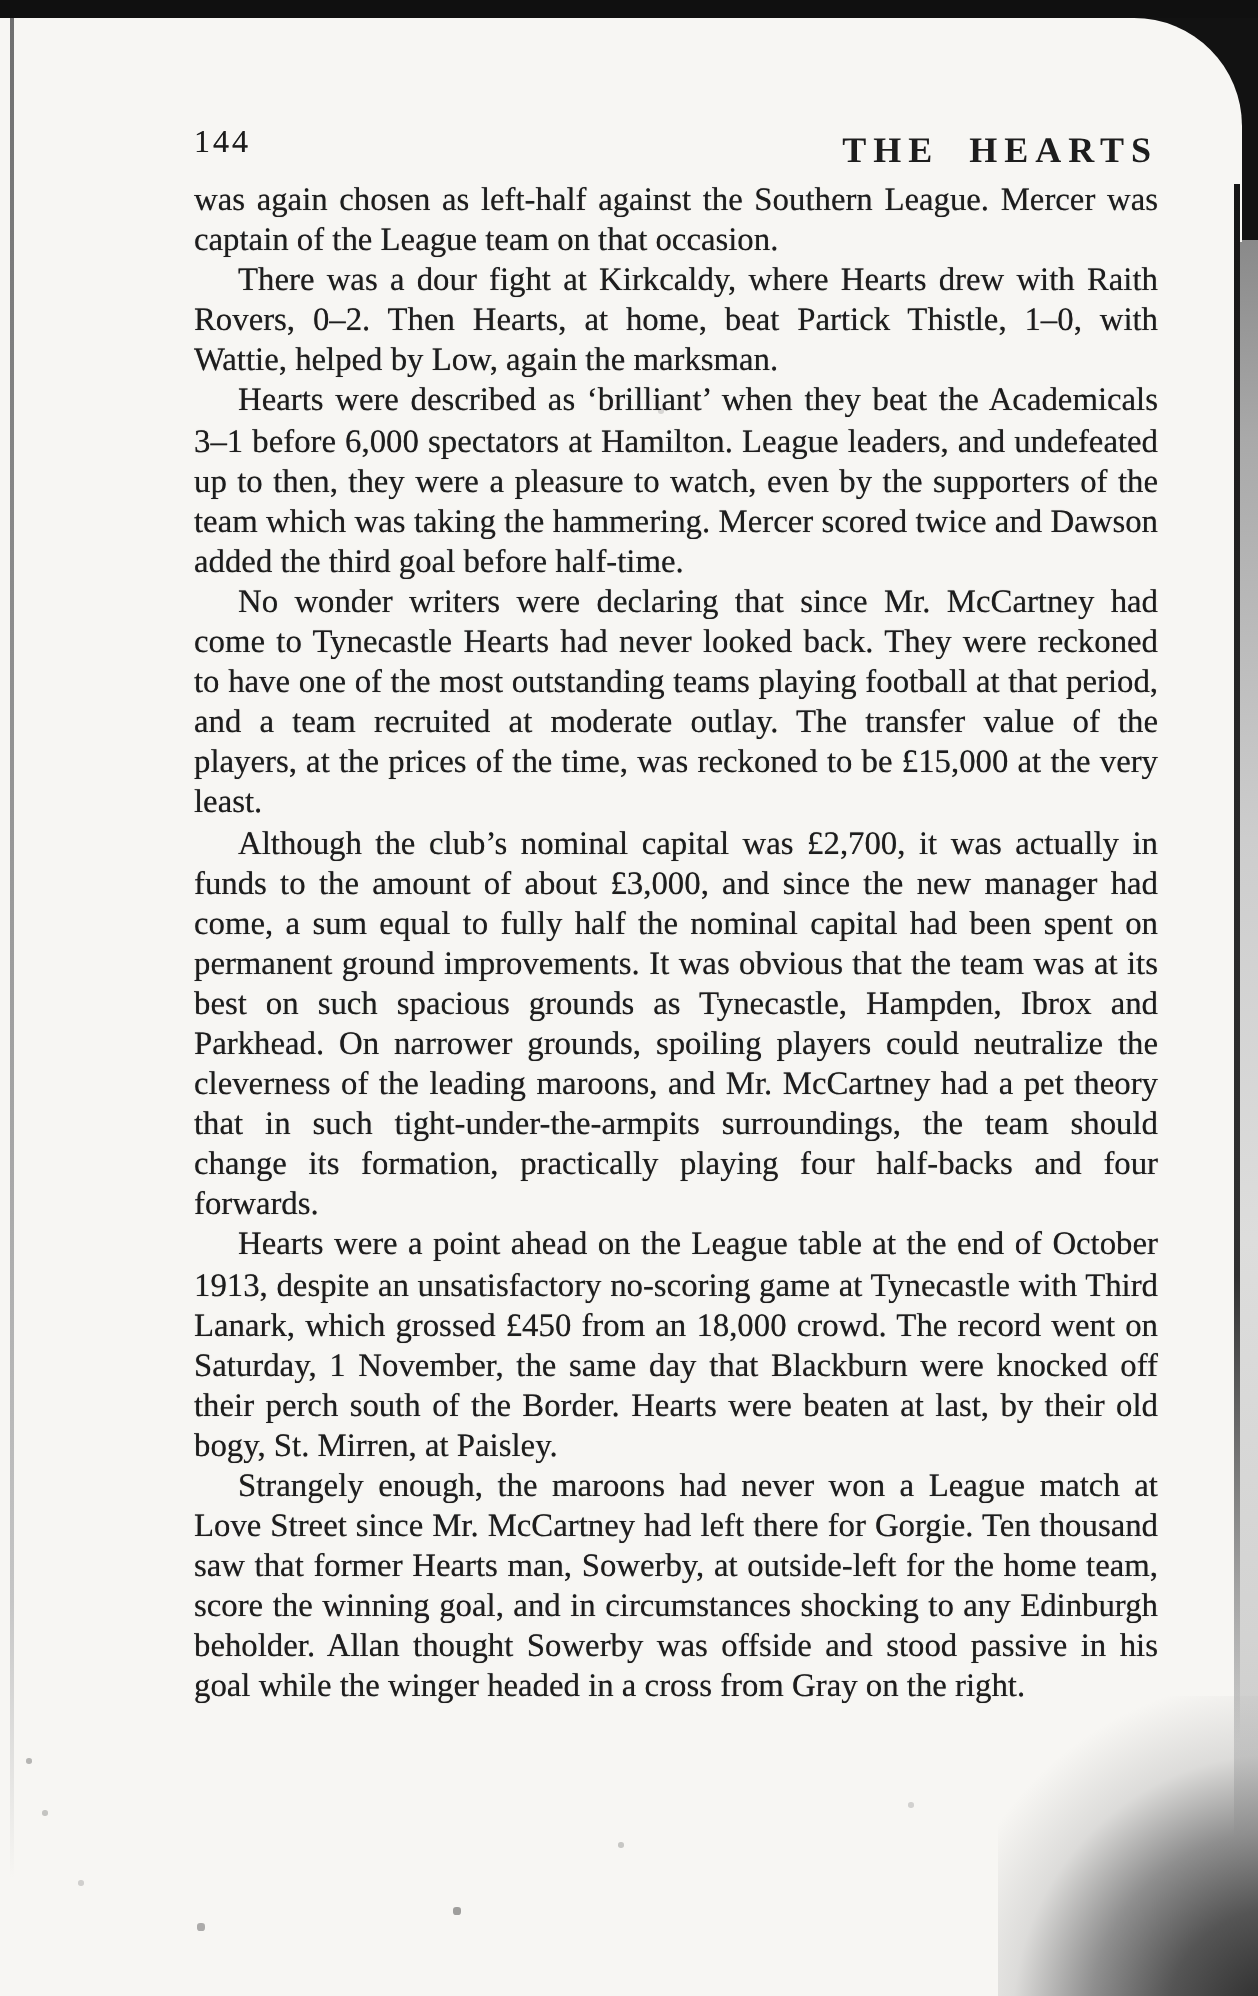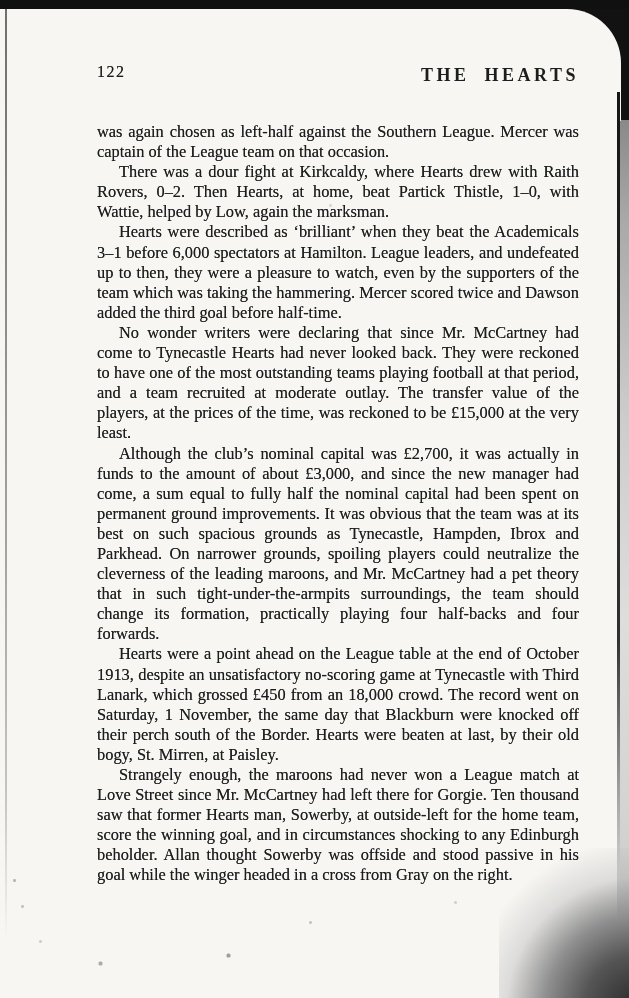--- a/index.html
+++ b/index.html
@@ -80,41 +80,40 @@
   .head-title{
     position:absolute;left:0;right:0;top:2px;text-align:right;
     font-size:18px;font-weight:bold;letter-spacing:3.5px;word-spacing:7px;
   }
   .text-body{
     position:absolute;top:90px;left:97px;width:482px;
     color:var(--ink);
     font-size:16.4px;line-height:20.1px;
     text-align:justify;
     text-shadow:0 0 0.35px rgba(10,10,10,0.65);
-    margin-top:32px;
   }
   .text-body p.para{margin:0;padding:0;}
   .text-body p.para.indent{text-indent:22px;}
 </style>
 </head>
 <body>
 
 <div class="scan">
 
   <div class="right-band"></div>
   <div class="corner-tr-black"></div>
   <div class="corner-tr-page"></div>
   <div class="spine-line"></div>
   <div class="corner-br"></div>
   <div class="top-edge"></div>
   <div class="left-line"></div>
   <div class="specks"></div>
 
   <div class="running-head">
-    <span class="page-number">122</span>
+    <span class="page-number">144</span>
     <span class="head-title">THE HEARTS</span>
   </div>
 
   <div class="text-body">
       <p class="para">was again chosen as left-half against the Southern League. Mercer was captain of the League team on that occasion.</p>
       <p class="para indent">There was a dour fight at Kirkcaldy, where Hearts drew with Raith Rovers, 0–2. Then Hearts, at home, beat Partick Thistle, 1–0, with Wattie, helped by Low, again the marksman.</p>
       <p class="para indent">Hearts were described as ‘brilliant’ when they beat the Academicals 3–1 before 6,000 spectators at Hamilton. League leaders, and undefeated up to then, they were a pleasure to watch, even by the supporters of the team which was taking the hammering. Mercer scored twice and Dawson added the third goal before half-time.</p>
       <p class="para indent">No wonder writers were declaring that since Mr. McCartney had come to Tynecastle Hearts had never looked back. They were reckoned to have one of the most outstanding teams playing football at that period, and a team recruited at moderate outlay. The transfer value of the players, at the prices of the time, was reckoned to be £15,000 at the very least.</p>
       <p class="para indent">Although the club’s nominal capital was £2,700, it was actually in funds to the amount of about £3,000, and since the new manager had come, a sum equal to fully half the nominal capital had been spent on permanent ground improvements. It was obvious that the team was at its best on such spacious grounds as Tynecastle, Hampden, Ibrox and Parkhead. On narrower grounds, spoiling players could neutralize the cleverness of the leading maroons, and Mr. McCartney had a pet theory that in such tight-under-the-armpits surroundings, the team should change its formation, practically playing four half-backs and four forwards.</p>
       <p class="para indent">Hearts were a point ahead on the League table at the end of October 1913, despite an unsatisfactory no-scoring game at Tynecastle with Third Lanark, which grossed £450 from an 18,000 crowd. The record went on Saturday, 1 November, the same day that Blackburn were knocked off their perch south of the Border. Hearts were beaten at last, by their old bogy, St. Mirren, at Paisley.</p>

